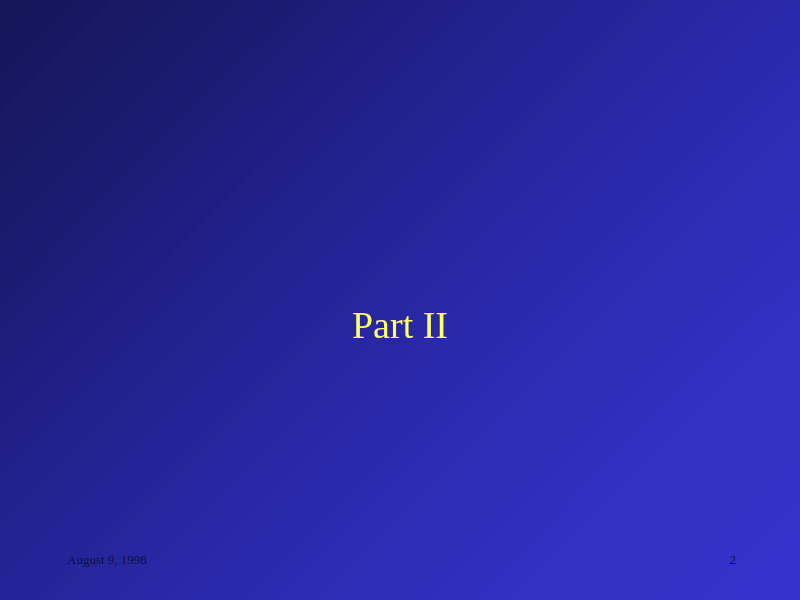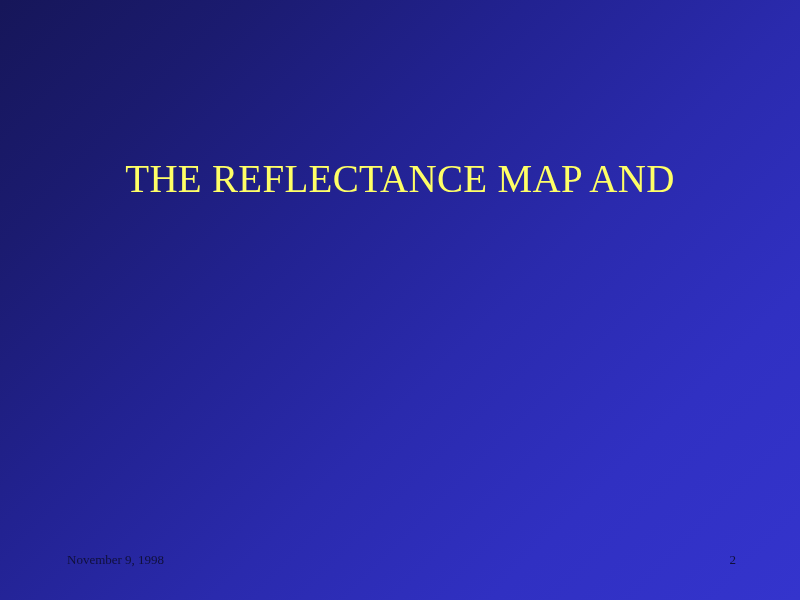--- a/index.html
+++ b/index.html
@@ -86,22 +86,24 @@
     line-height: 18px;
     white-space: nowrap;
   }
 </style>
 </head>
 <body>
 
 <div id="slide">
 
   <div id="title-block">
-    <span class="title-line">THE REFLECTANCE MAP AND</span>
   </div>
 
+  <div id="subtitle-block">
+    <span class="subtitle-line">Part II</span>
+  </div>
 
   <div id="footer">
-    <span id="footer-date">November 9, 1998</span>
+    <span id="footer-date">August 9, 1998</span>
     <span id="footer-pagenum">2</span>
   </div>
 
 </div>
 
 </body></html>

